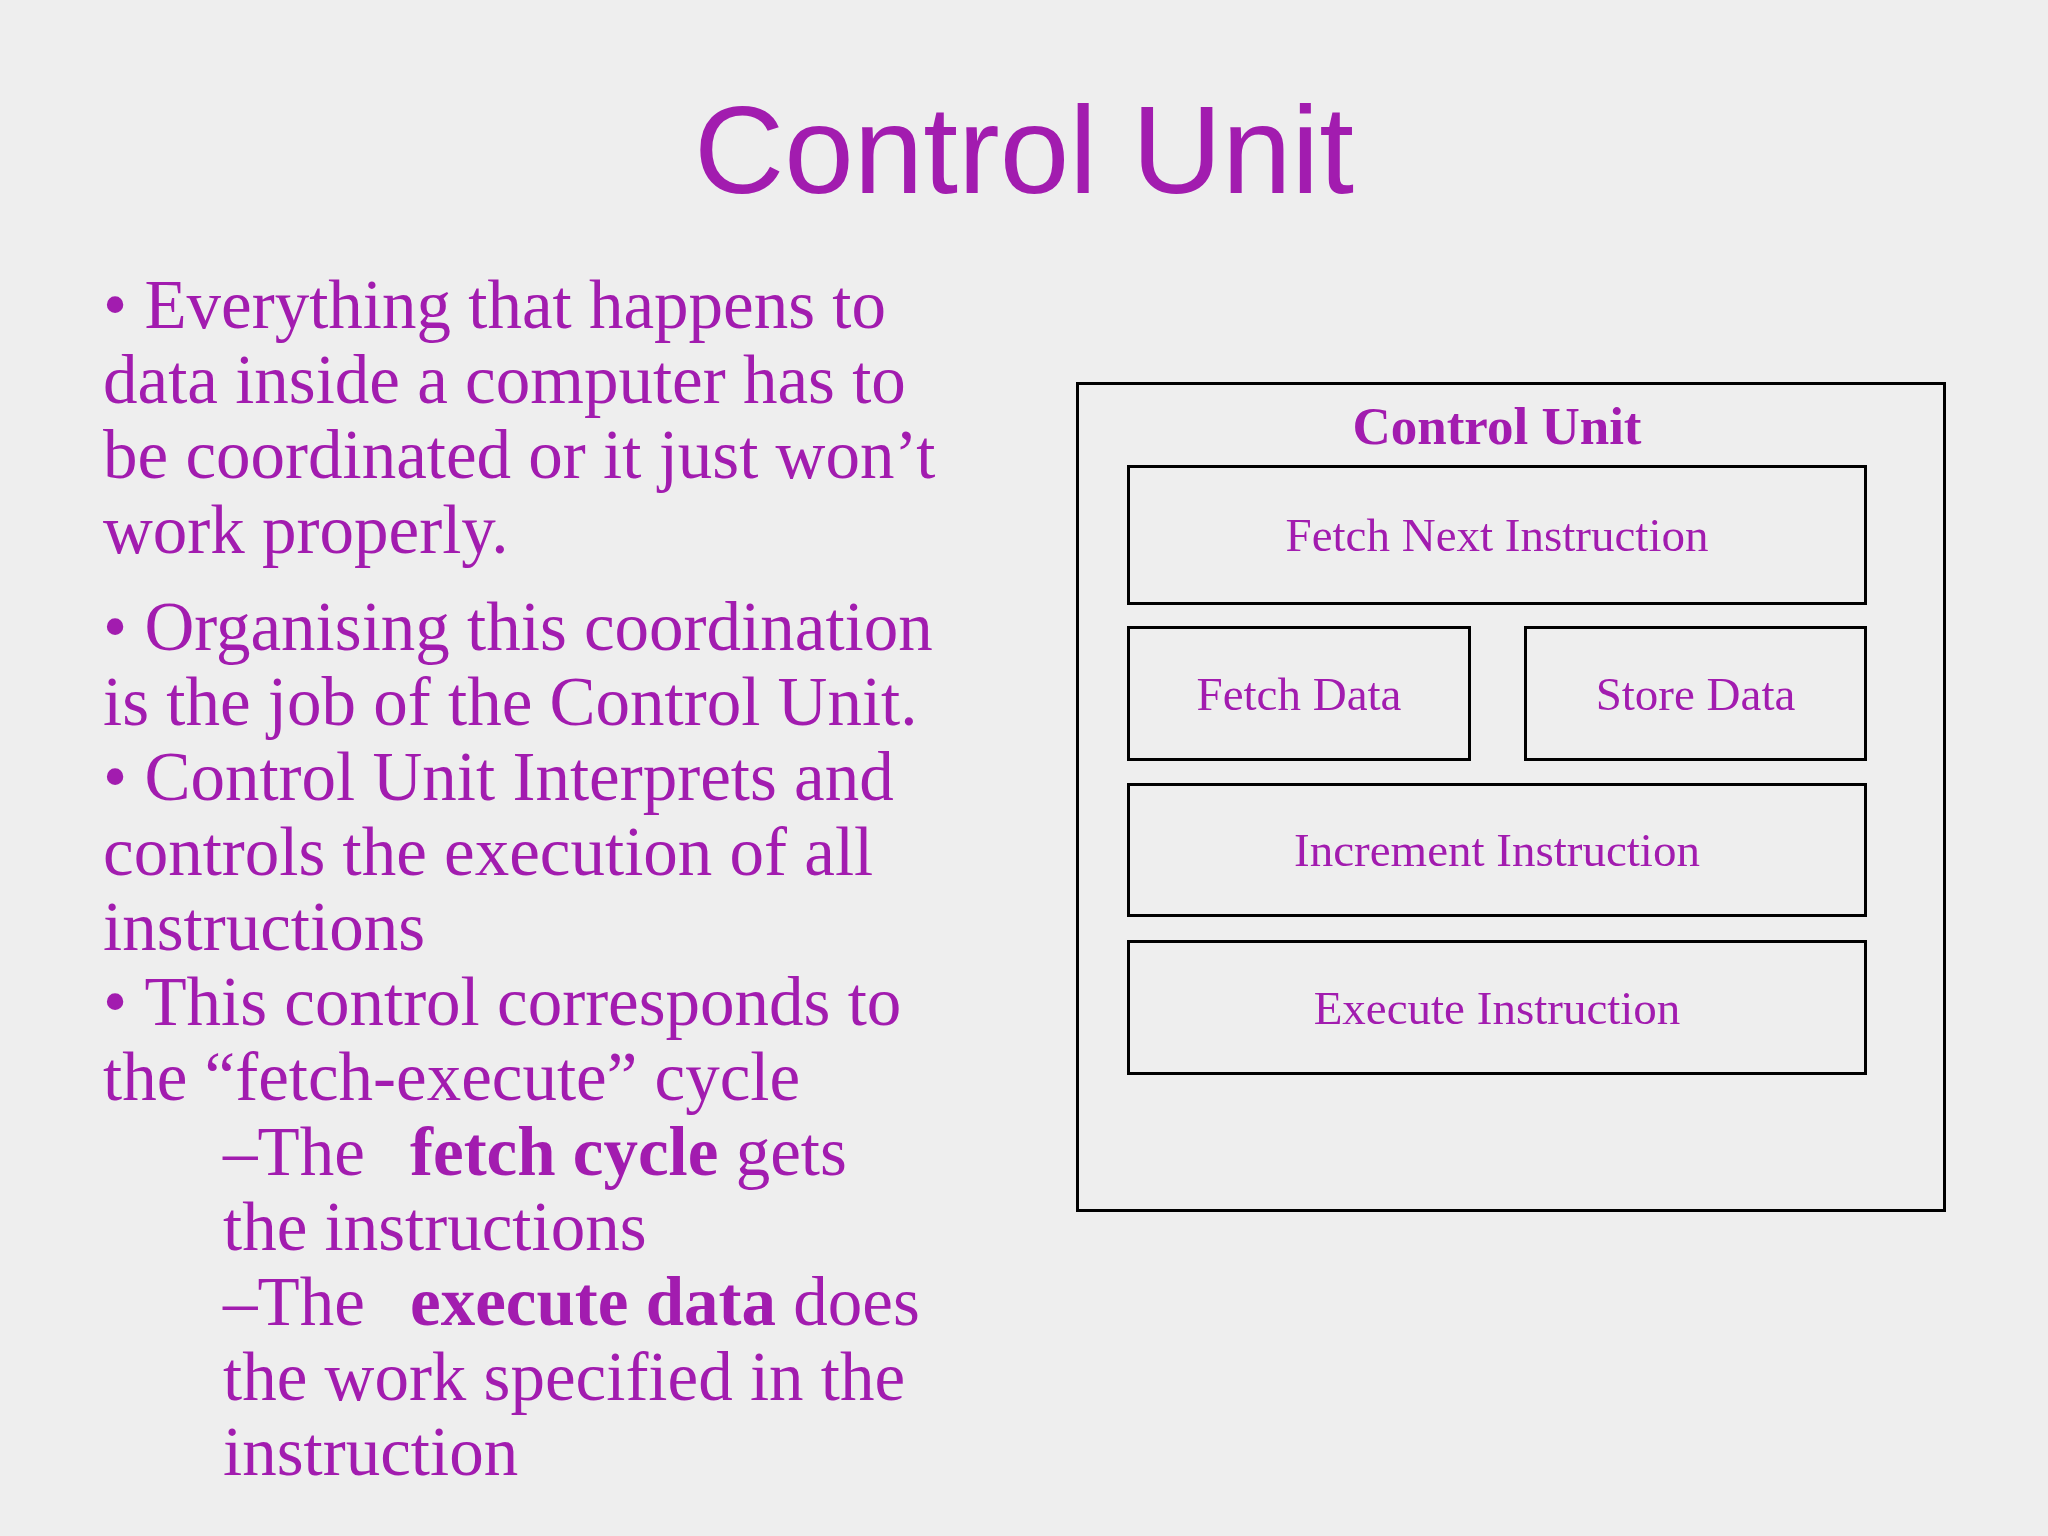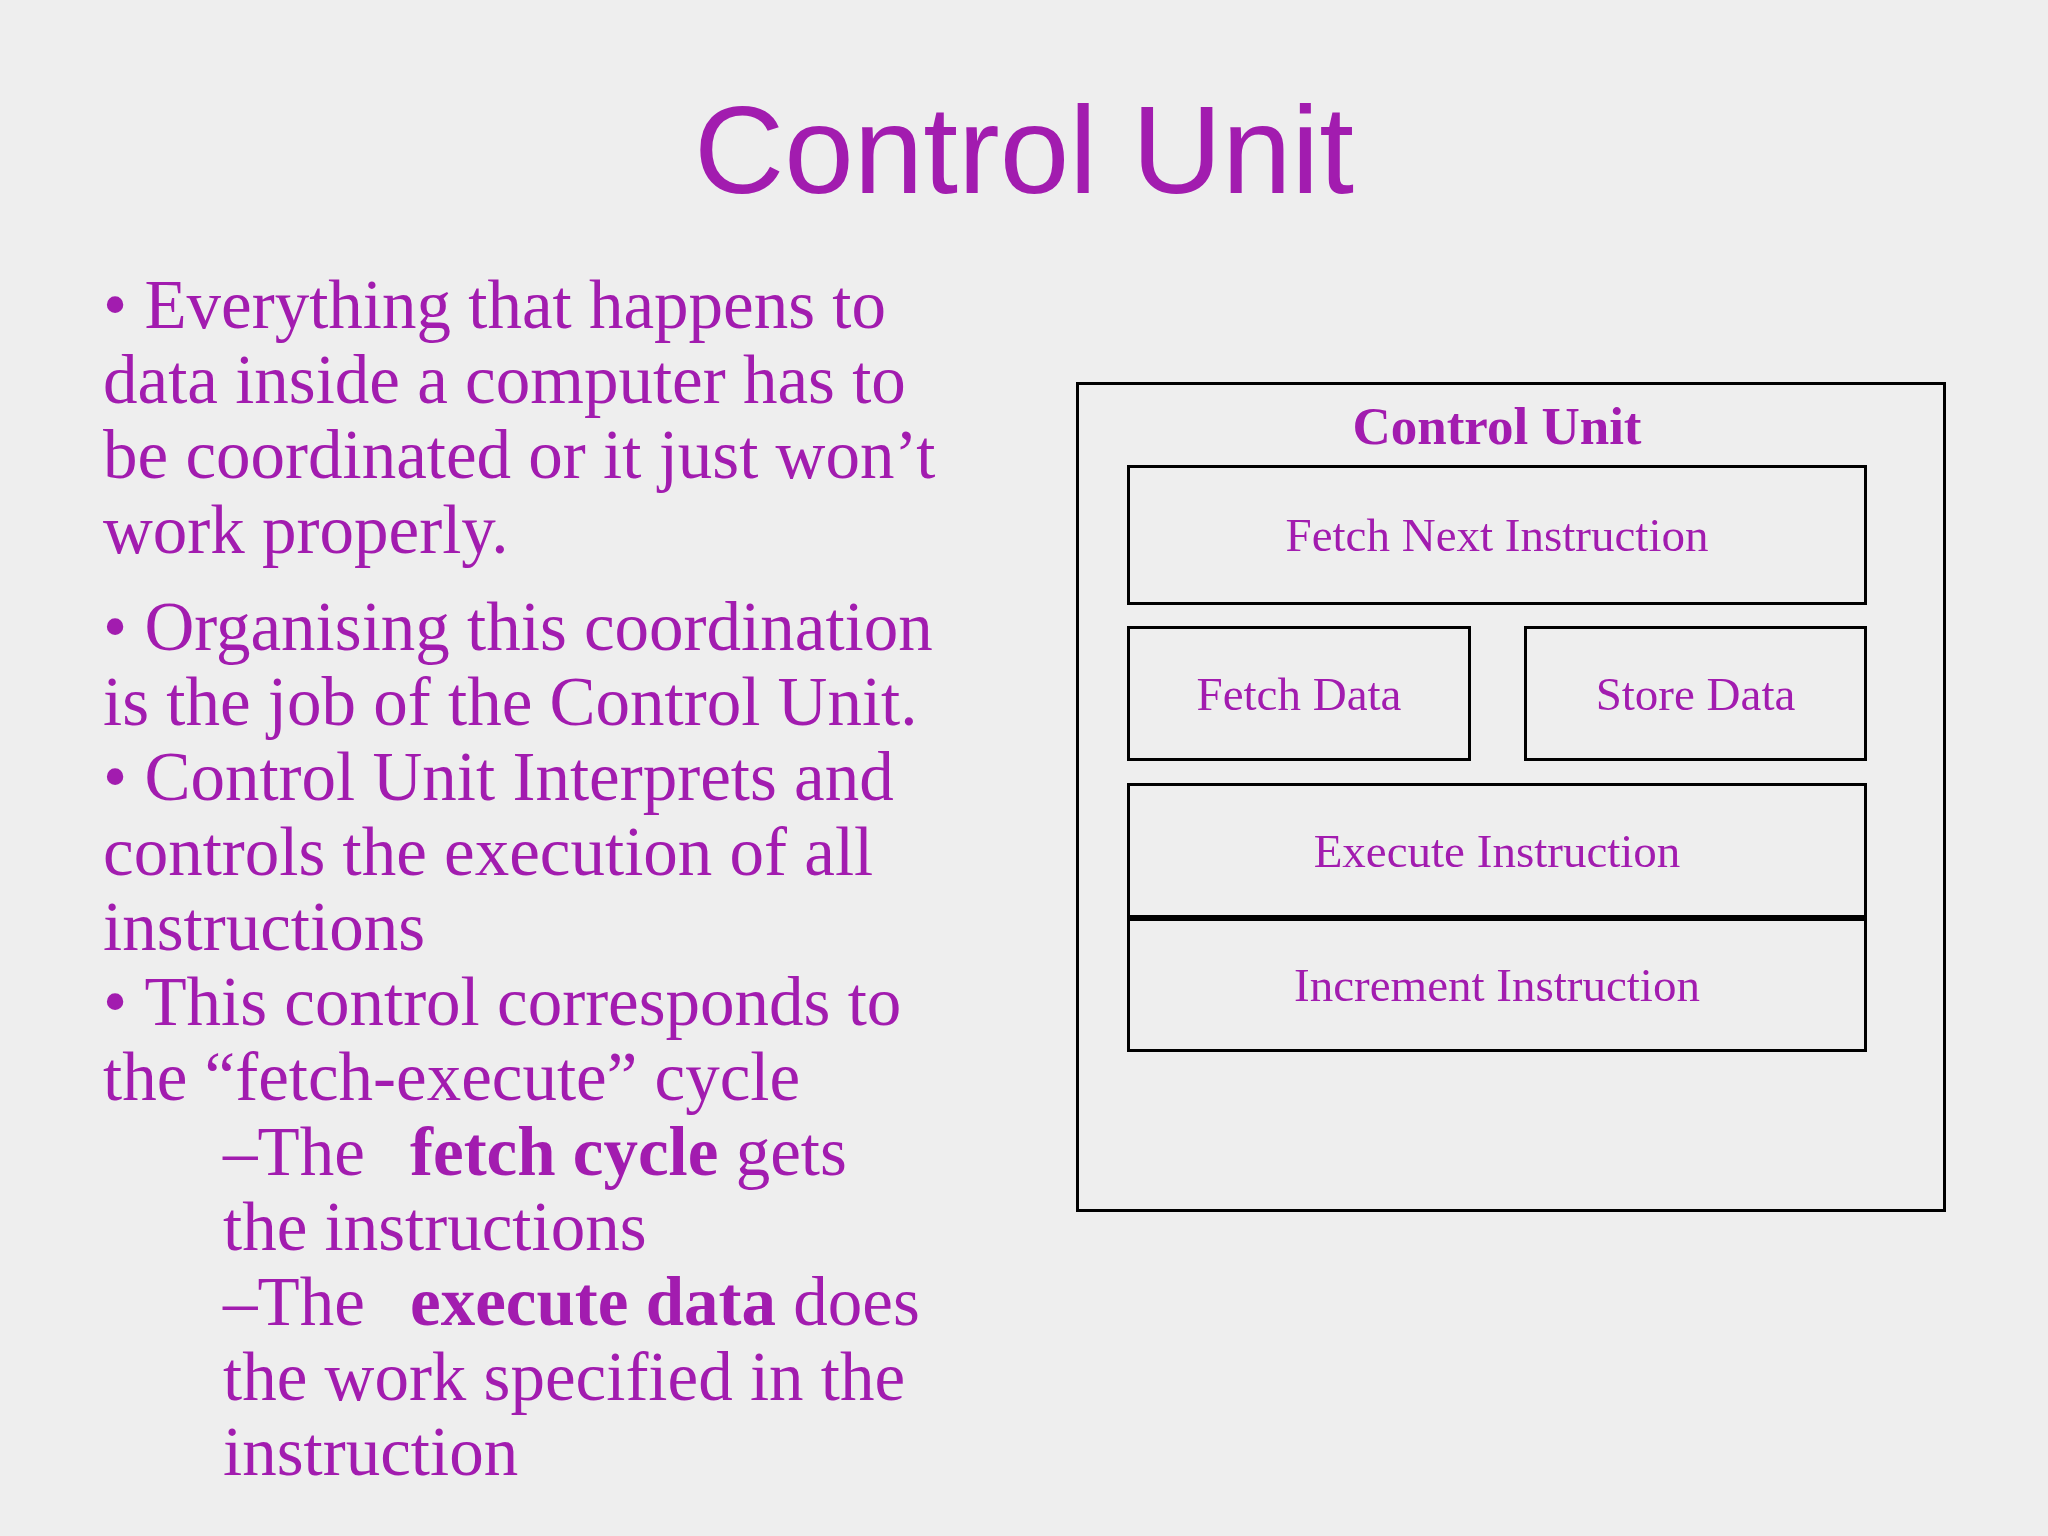--- a/index.html
+++ b/index.html
@@ -134,20 +134,20 @@
 
     <div class="diagram-content">
 
       <div class="dbox row-full-1">Fetch Next Instruction</div>
 
       <div class="row-pair">
         <div class="dbox dbox-left">Fetch Data</div>
         <div class="dbox dbox-right">Store Data</div>
       </div>
 
+      <div class="dbox row-full-2">Increment Instruction</div>
+
       <div class="dbox row-full-3">Execute Instruction</div>
-
-      <div class="dbox row-full-2">Increment Instruction</div>
 
     </div>
   </div>
 
 </div>
 
 </body></html>

